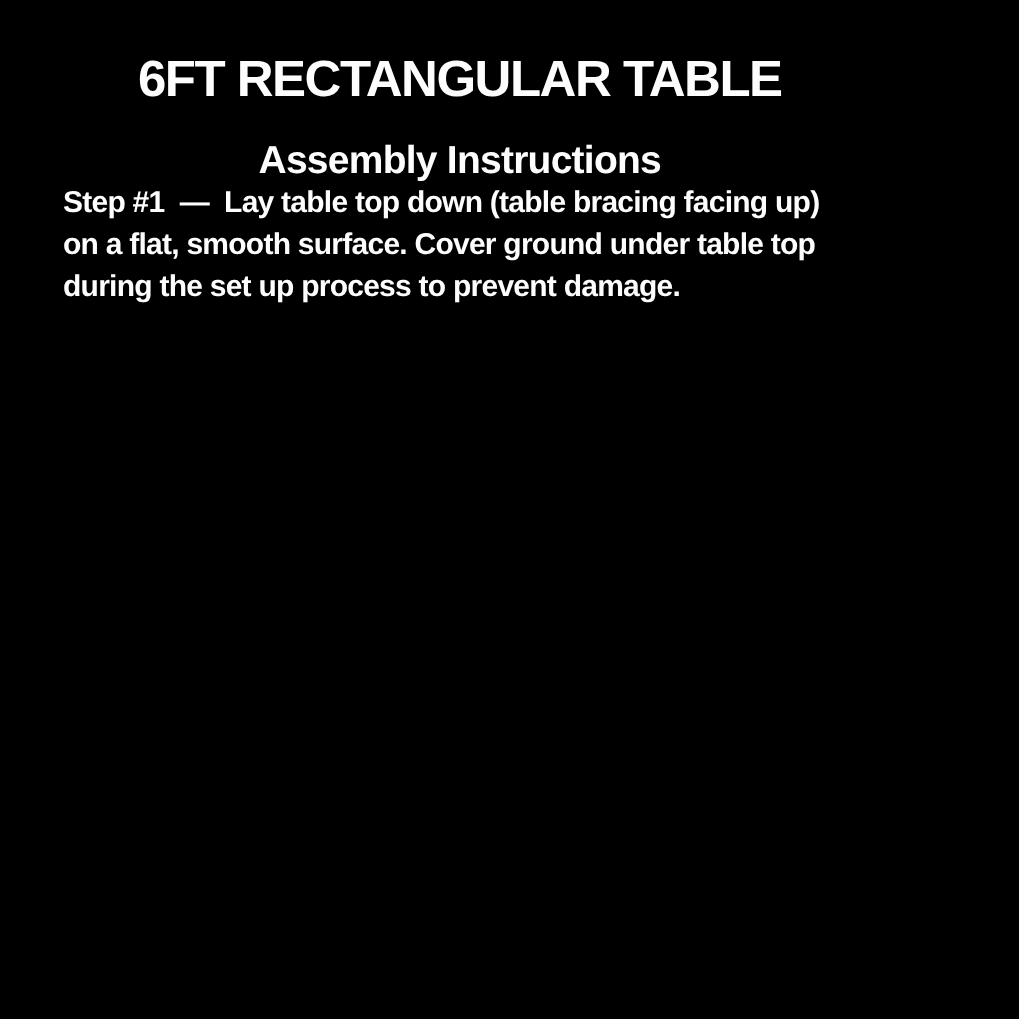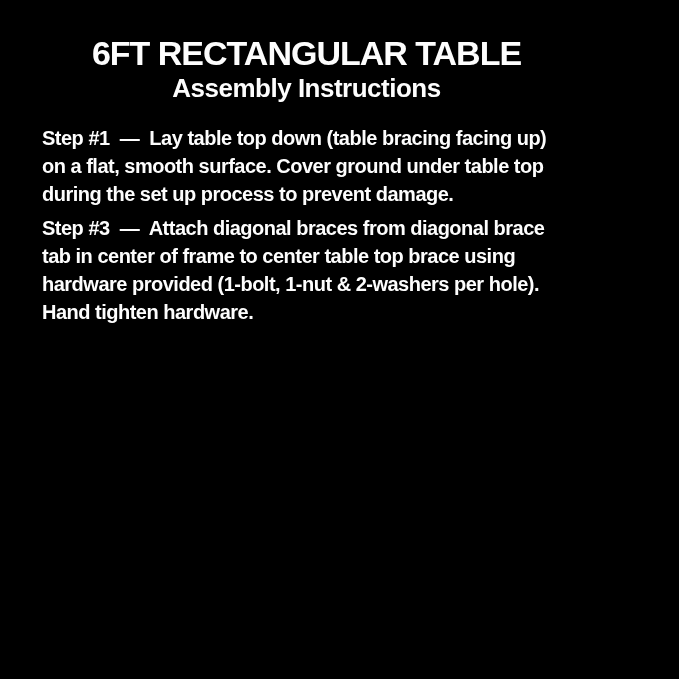--- a/index.html
+++ b/index.html
@@ -27,24 +27,23 @@
     font-weight: 800;
     letter-spacing: -1px;
     white-space: nowrap;
   }
   .subtitle {
     text-align: center;
     font-size: 26px;
     line-height: 30px;
     font-weight: 800;
     letter-spacing: -0.5px;
-    margin-top: 0;
+    margin-top: 18px;
   }
   .steps {
-    margin-top: 21px;
   }
   .step {
     font-size: 20px;
     line-height: 28px;
     font-weight: 700;
     letter-spacing: -0.5px;
     white-space: pre;          
     margin: 0 0 6px 0;
   }
 </style>
@@ -52,18 +51,14 @@
 <body>
 
 <div class="card">
   <div class="title">6FT RECTANGULAR TABLE</div>
   <div class="subtitle">Assembly Instructions</div>
 
   <div class="steps">
     <p class="step">Step #1 &nbsp;—&nbsp; Lay table top down (table bracing facing up)
 on a flat, smooth surface. Cover ground under table top
 during the set up process to prevent damage.</p>
-    <p class="step">Step #3 &nbsp;—&nbsp; Attach diagonal braces from diagonal brace
-tab in center of frame to center table top brace using
-hardware provided (1-bolt, 1-nut &amp; 2-washers per hole).
-Hand tighten hardware.</p>
   </div>
 </div>
 
 </body></html>

